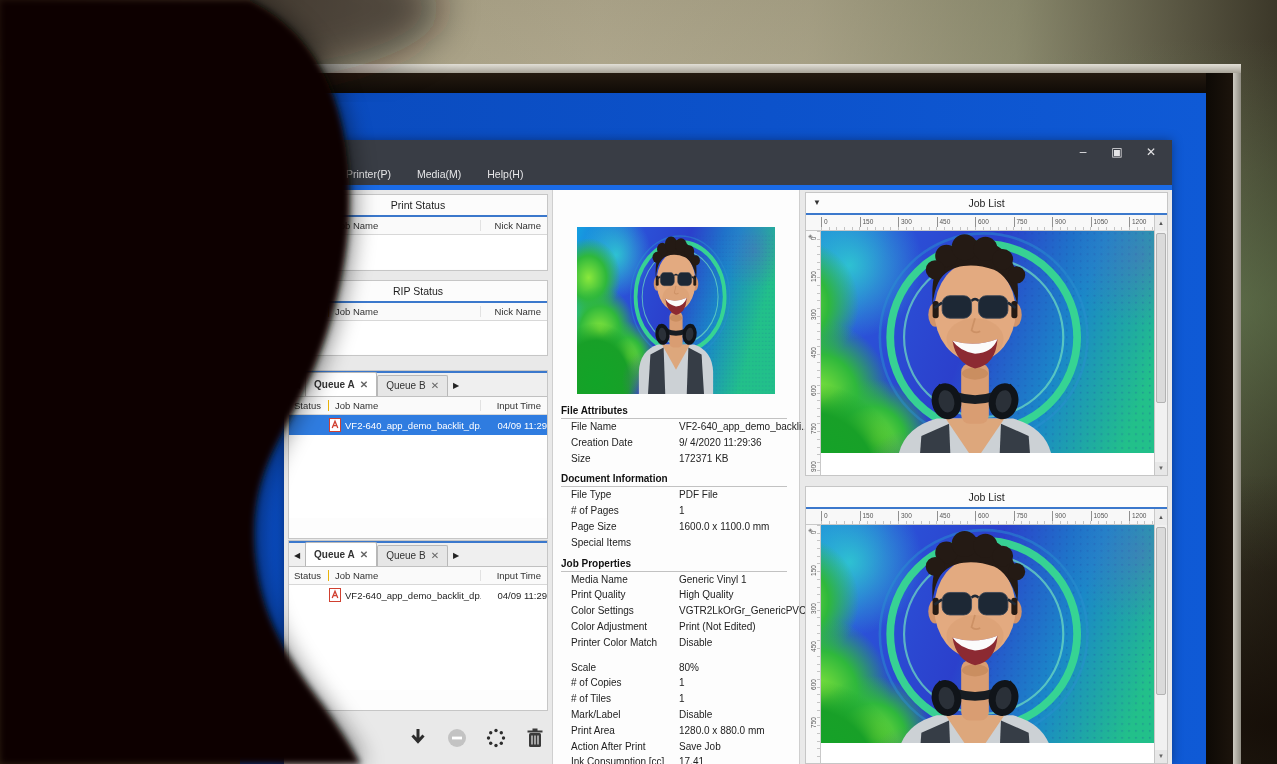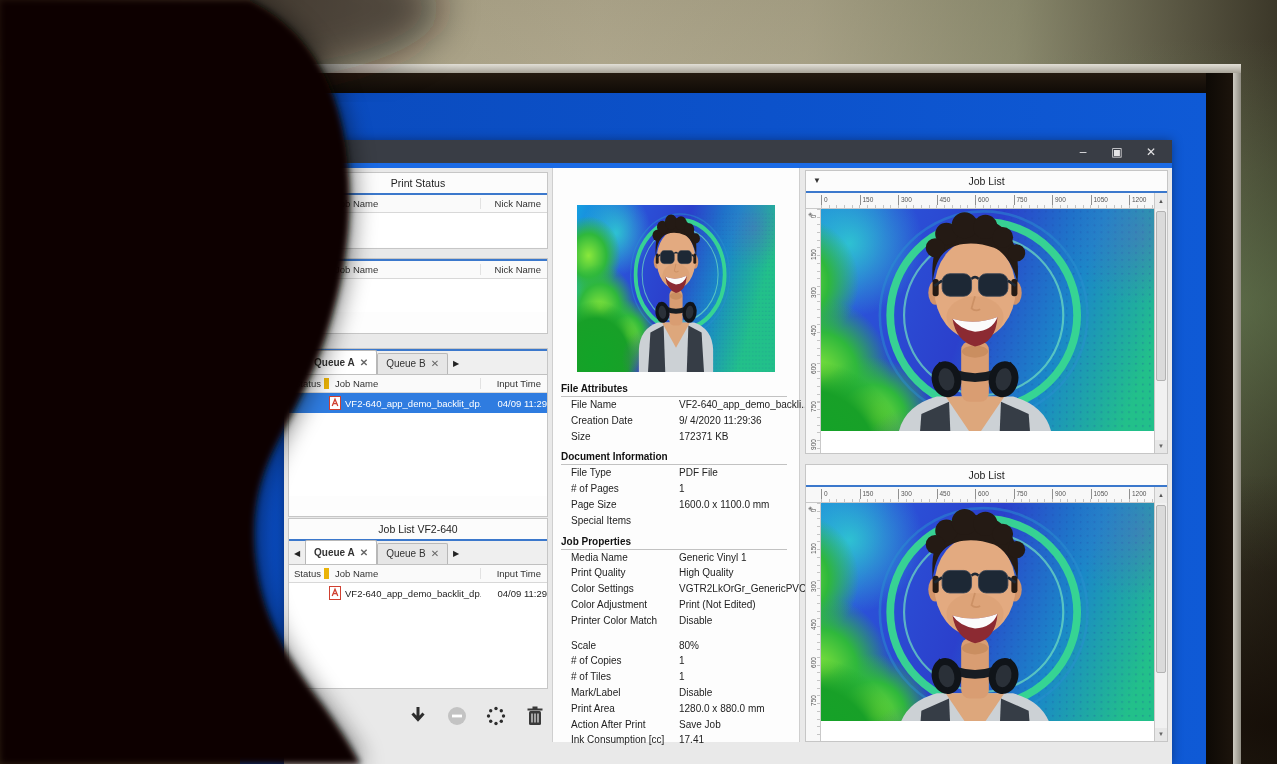--- a/index.html
+++ b/index.html
@@ -40,21 +40,21 @@
   .content { position:relative; height:574px; background:#e9e9e9; }
 
   
   .panel { position:absolute; background:#fdfdfd; border:1px solid #c6c6c6; overflow:hidden; }
   .panel-header { position:relative; height:20px; background:#fcfcfc; text-align:center;
     font-size:10.5px; color:#1d1d1d; line-height:20px; }
   .collapse-tri { position:absolute; left:7px; top:0; font-size:8px; color:#333; line-height:20px; }
   .blueline { height:2px; background:#3b78cc; }
   .colheads { display:flex; height:18px; background:#fafafa; border-bottom:1px solid #d8d8d8;
     font-size:9.5px; color:#333; align-items:center; }
-  .colheads .c-status { width:40px; padding-left:5px; border-right:5px solid #eab308; }
+  .colheads .c-status { width:40px; padding-left:5px; border-right:1px solid #eab308; }
   .colheads .c-name { flex:1; padding-left:6px; border-right:1px solid #e2e2e2; }
   .colheads .c-right { width:66px; text-align:right; padding-right:6px; }
   .panel-body { background:#fff; }
 
   
   .lcol { position:absolute; left:4px; top:0; width:260px; height:574px; }
   .p-print { left:0; top:4px;  width:260px; height:77px; }
   .p-rip   { left:0; top:90px; width:260px; height:76px; }
   .p-jl1   { left:0; top:180px; width:260px; height:169px; }
   .p-jl2   { left:0; top:350px; width:260px; height:171px; }
@@ -134,38 +134,44 @@
     <div class="app">
 
       <div class="titlebar">
         <div class="win-controls">
           <span class="win-btn">–</span>
           <span class="win-btn">▣</span>
           <span class="win-btn">✕</span>
         </div>
       </div>
 
+      <div class="menubar">
+        <span class="menu-item">Printer(P)</span>
+        <span class="menu-item">Media(M)</span>
+        <span class="menu-item">Help(H)</span>
+      </div>
       <div class="accent-line"></div>
 
       <div class="content">
 
         <div class="lcol">
 
           <div class="panel p-print">
             <div class="panel-header">Print Status</div>
             <div class="blueline"></div>
             <div class="colheads">
               <span class="c-status">Status</span>
               <span class="c-name">Job Name</span>
               <span class="c-right">Nick Name</span>
             </div>
             <div class="panel-body" style="height:34px;"></div>
           </div>
 
           <div class="panel p-rip">
+            <div class="panel-header">RIP Status</div>
             <div class="blueline"></div>
             <div class="colheads">
               <span class="c-status">Status</span>
               <span class="c-name">Job Name</span>
               <span class="c-right">Nick Name</span>
             </div>
             <div class="panel-body" style="height:33px;"></div>
           </div>
 
           <div class="panel p-jl1">
@@ -194,23 +200,20 @@
                   <rect x="0.5" y="0.5" width="11" height="13" fill="#ffffff" stroke="#d04030"></rect>
                   <path d="M3.2,10 L6,3.2 L8.8,10 M4.2,7.6 L7.8,7.6" fill="none" stroke="#d04030" stroke-width="1.3"></path>
                 </svg>
                 <span class="jr-name">VF2-640_app_demo_backlit_dp...</span>
                 <span class="jr-time">04/09 11:29</span>
               </div>
             </div>
           </div>
 
           <div class="panel p-jl2">
-            <div class="panel-header">
-              <span>Job List VF2-640</span>
-            </div>
             <div class="blueline"></div>
             <div class="tabsrow">
               <span class="tab-arrow">◀</span>
               <span class="qtab active">
                 <span>Queue A</span>
                 <span class="tab-x">✕</span>
               </span>
               <span class="qtab">
                 <span>Queue B</span>
                 <span class="tab-x">✕</span>

